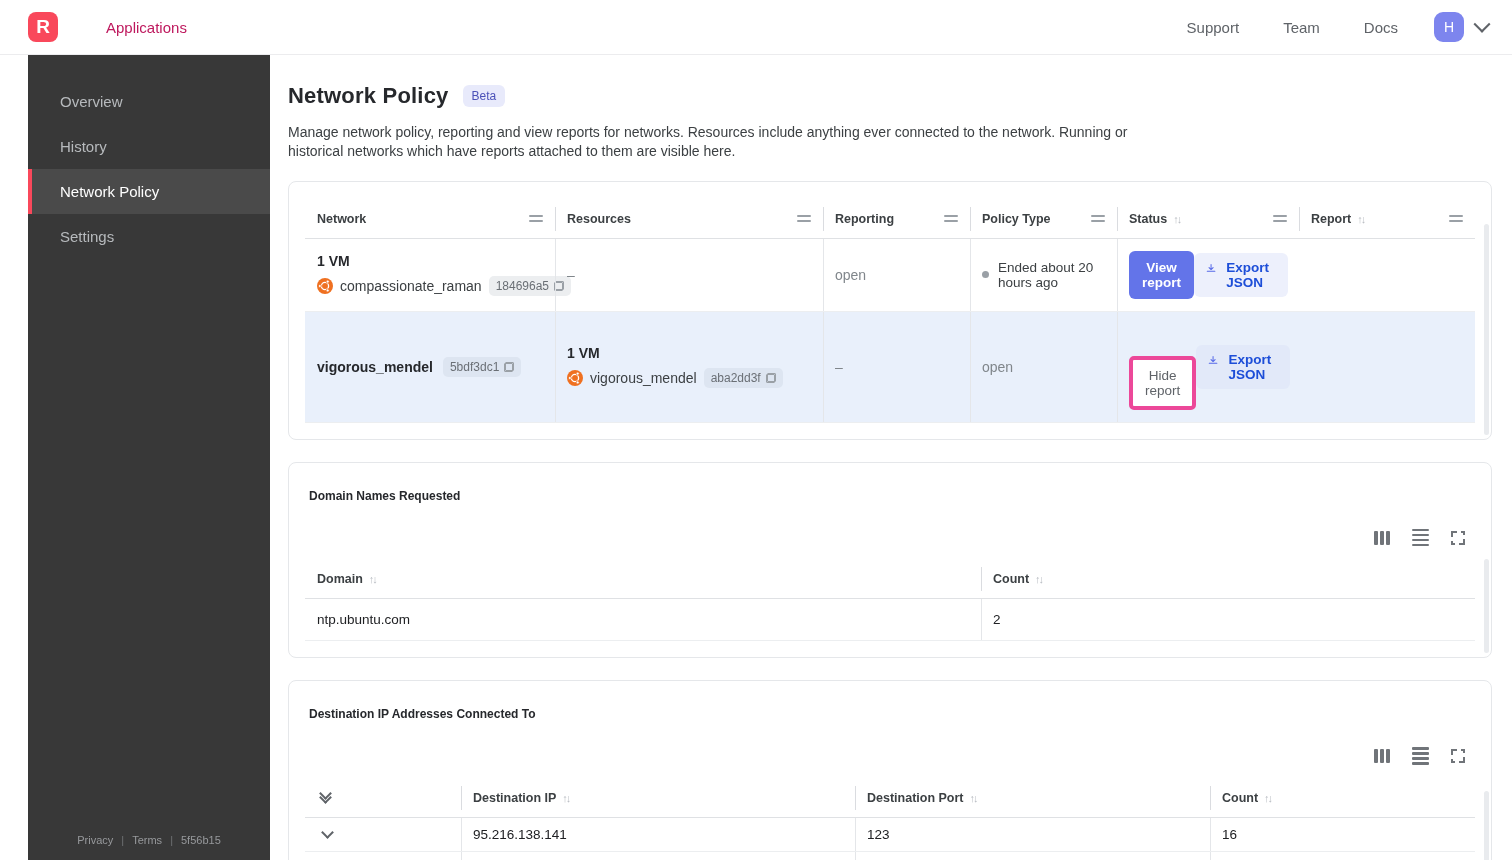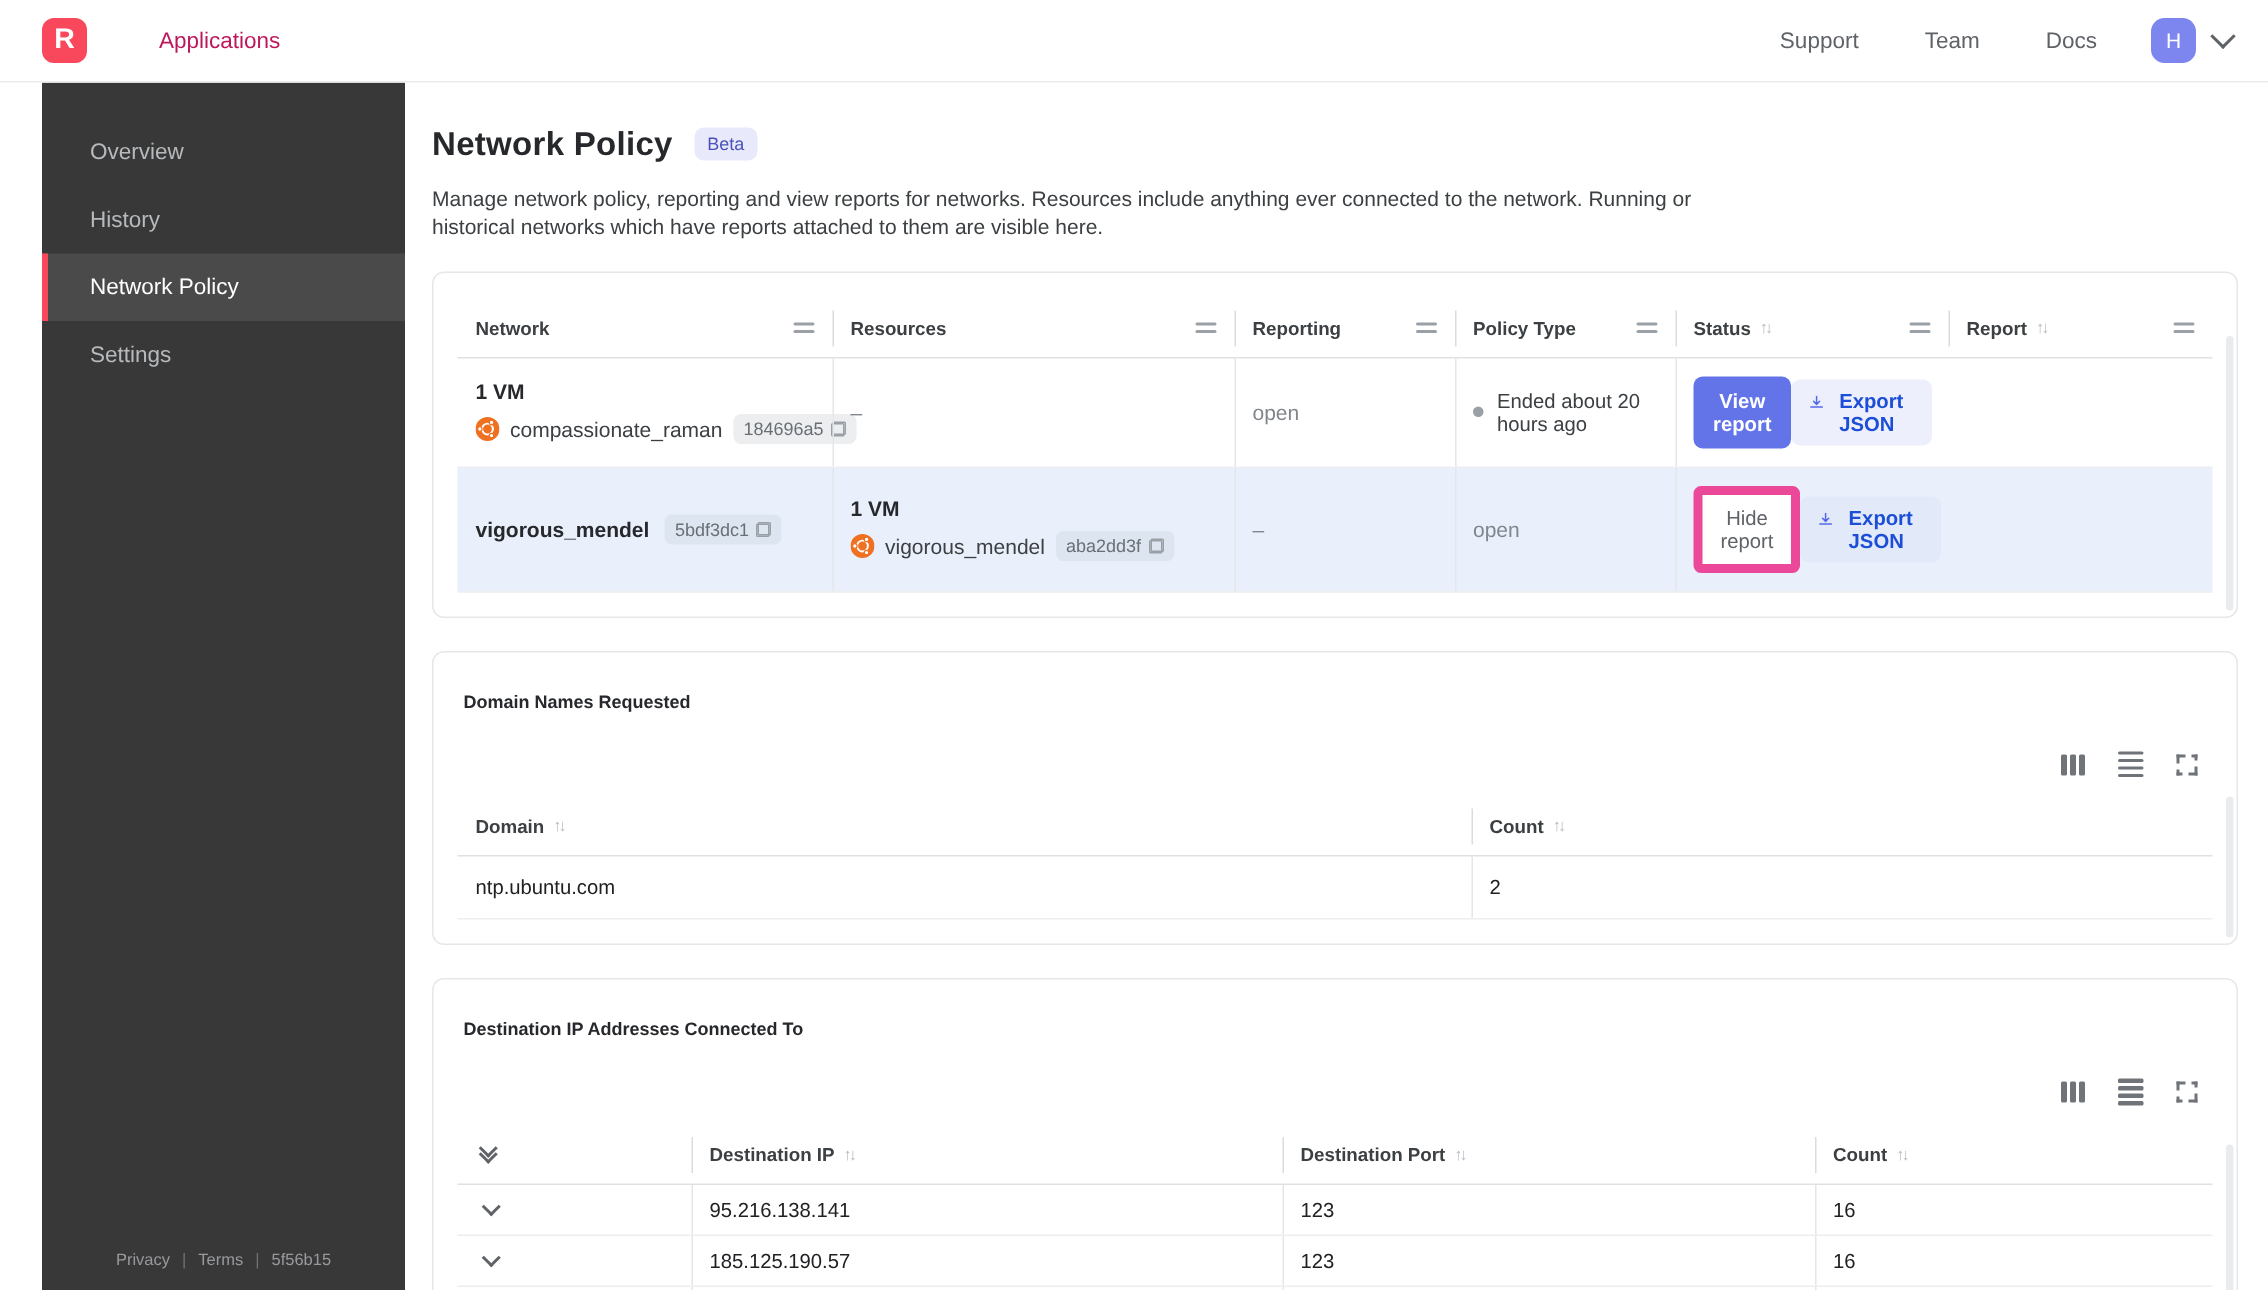--- a/index.html
+++ b/index.html
@@ -73,21 +73,21 @@
   .copy-ic::before { content:""; position:absolute; left:0; bottom:0; width:7px; height:7px; border:1px solid #9aa0a6; border-radius:1px; background:inherit; }
   .copy-ic::after { content:""; position:absolute; right:0; top:0; width:7px; height:7px; border:1px solid #9aa0a6; border-radius:1px; }
   .res-cell { flex-direction:column; align-items:flex-start !important; gap:7px; justify-content:center; }
   .res-count { font-weight:bold; color:#26282c; }
   .res-line { display:flex; align-items:center; gap:7px; color:#3c4043; }
   .muted { color:#80868b; }
   .status-cell { gap:9px; font-size:13.5px; color:#3c4043; }
   .dot { width:7px; height:7px; border-radius:50%; background:#9aa0a6; flex-shrink:0; }
   .report-cell { gap:0; }
   .btn-primary { background:#6374e9; color:#fff; border:none; font-size:13.5px; font-weight:bold; padding:9px 13px; border-radius:6px; cursor:pointer; font-family:inherit; }
-  .btn-outline { background:#fff; color:#5f6368; border:6px solid #ec4899; font-size:13.5px; padding:8px 12px; border-radius:5px; cursor:pointer; font-family:inherit; }
+  .btn-outline { background:#fff; color:#5f6368; border:4px solid #ec4899; font-size:13.5px; padding:8px 12px; border-radius:5px; cursor:pointer; font-family:inherit;margin-top:32px; }
   .export { display:inline-flex; align-items:flex-start; gap:10px; background:#edf0fc; border-radius:6px; padding:7px 12px; color:#1d4ed8; font-size:13.5px; font-weight:bold; cursor:pointer; }
   .trow.hl .export { background:#e2e9f9; }
 
   
   .domains { position:relative; }
   .domains .thead, .domains .trow { grid-template-columns:676px 1fr; }
   .domains .trow .td { padding:13px 12px; font-size:13.5px; }
 
   
   .dests { position:relative; }

